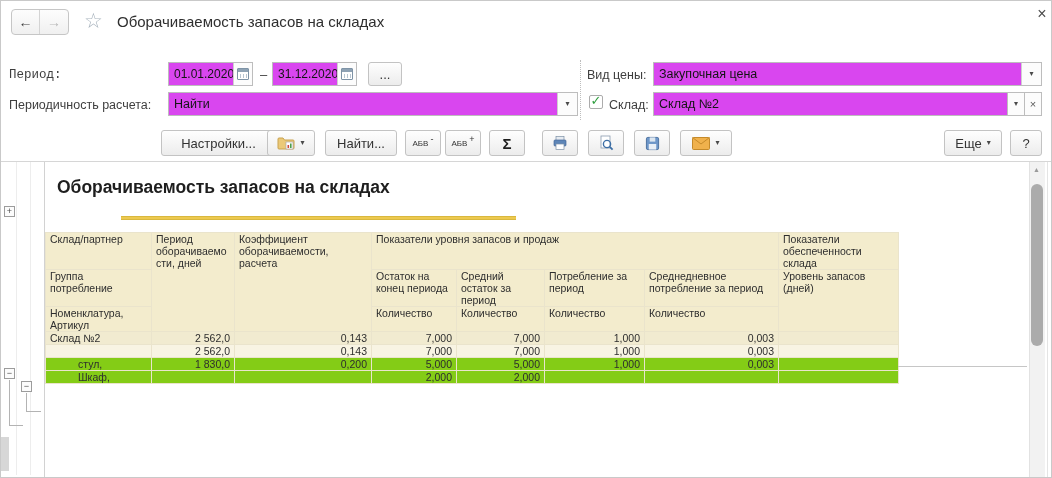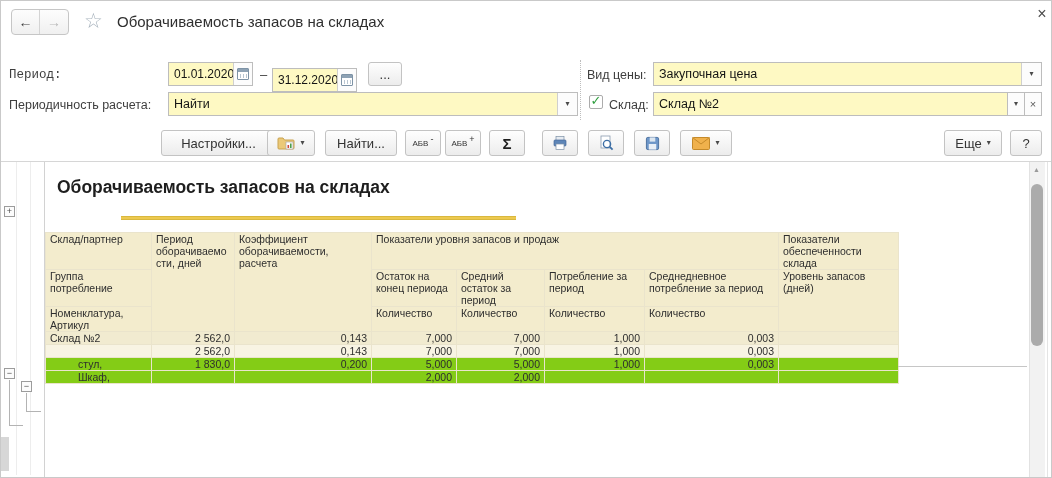--- a/index.html
+++ b/index.html
@@ -18,21 +18,21 @@
               font-size:14px; }
   .nav-back { border-right:1px solid #D4D4D4; color:#3F3F3F; }
   .nav-fwd  { color:#B9B9B9; }
   .star { left:83px; top:7px; font-size:21px; color:#A9B4BE; line-height:26px; }
   .page-title { left:116px; top:12px; font-size:15px; color:#2F2F2F; }
   .close-x { left:1032px; top:4px; font-size:16px; color:#4D4D4D; width:18px; height:18px;
              text-align:center; line-height:18px; cursor:default; }
 
   
   .lbl { font-size:12.5px; color:#3E3E3E; white-space:nowrap; }
-  .field { position:absolute; height:24px; background:#fef9c3; border:1px solid #BDBDBD;
+  .field { position:absolute; height:24px; background:#d946ef; border:1px solid #BDBDBD;
            display:flex; align-items:stretch; }
   .field .value { flex:1; padding:0 5px; font-size:12.5px; color:#141414;
                   display:flex; align-items:center; white-space:nowrap; overflow:hidden; }
   .side-btn { width:20px; border-left:1px solid #CFCFCF; display:flex; align-items:center;
               justify-content:center; background:#FCFCFC; }
   .caret { font-size:8px; color:#4A4A4A; line-height:8px; }
   .cal-icon { width:12px; height:12px; border:1px solid #7E93A6; border-radius:1px;
               background:linear-gradient(#8EA2B4 0 3px, #fff 3px);
               position:relative; }
   .cal-icon::after { content:""; position:absolute; left:2px; top:5px; width:7px; height:4px;
@@ -119,21 +119,21 @@
   <div class="abs close-x">×</div>
 
   <div class="abs lbl" style="left:8px; top:67px;font-family:Liberation Mono, monospace;">Период:</div>
   <div class="field" style="left:167px; top:61px; width:85px;">
     <span class="value" style="font-size:12px;">01.01.2020</span>
     <span class="side-btn" style="width:19px;">
       <span class="cal-icon"></span>
     </span>
   </div>
   <div class="abs dash" style="left:259px; top:66px;">–</div>
-  <div class="field" style="left:271px; top:61px; width:85px;margin-top:6px;">
+  <div class="field" style="left:271px; top:61px; width:85px;">
     <span class="value" style="font-size:12px;">31.12.2020</span>
     <span class="side-btn" style="width:19px;">
       <span class="cal-icon"></span>
     </span>
   </div>
   <div class="btn" style="left:367px; top:61px; width:34px; height:24px;">
     <span>...</span>
   </div>
 
   <div class="abs lbl" style="left:8px; top:97px;">Периодичность расчета:</div>

